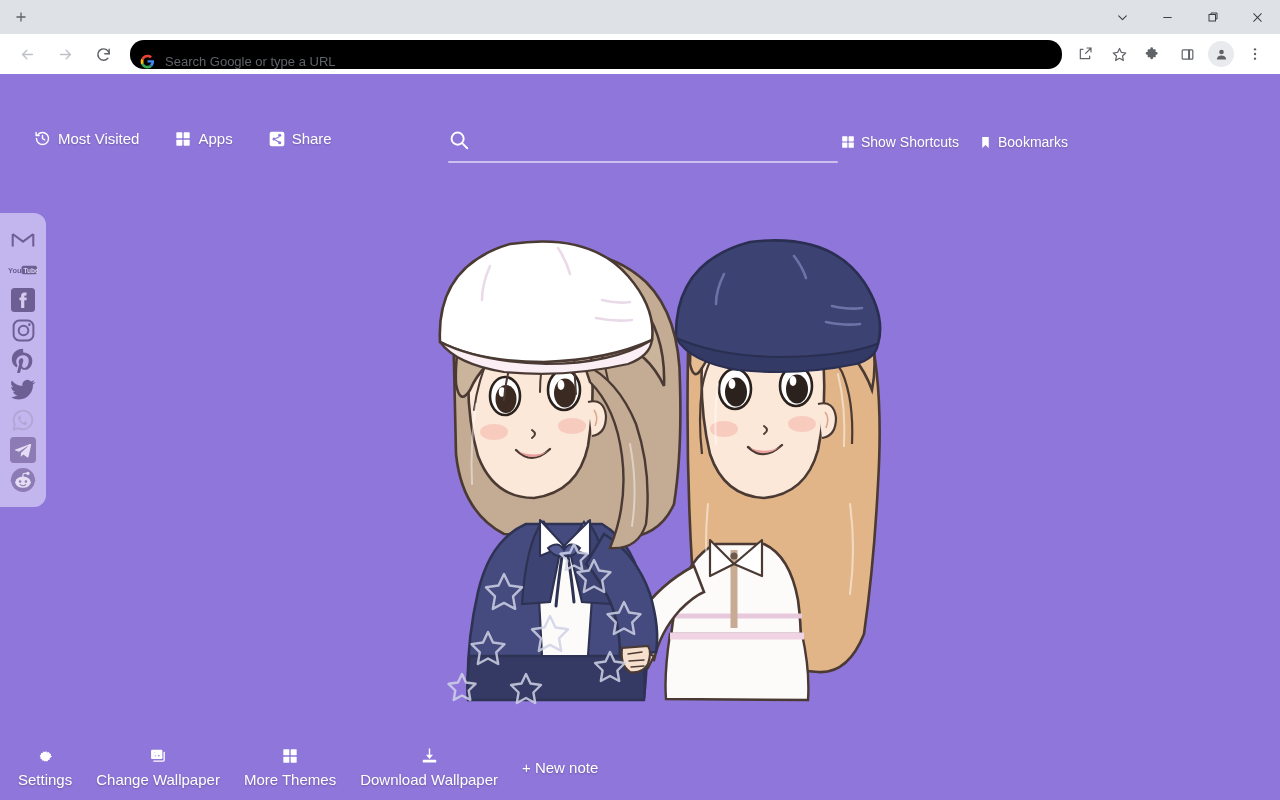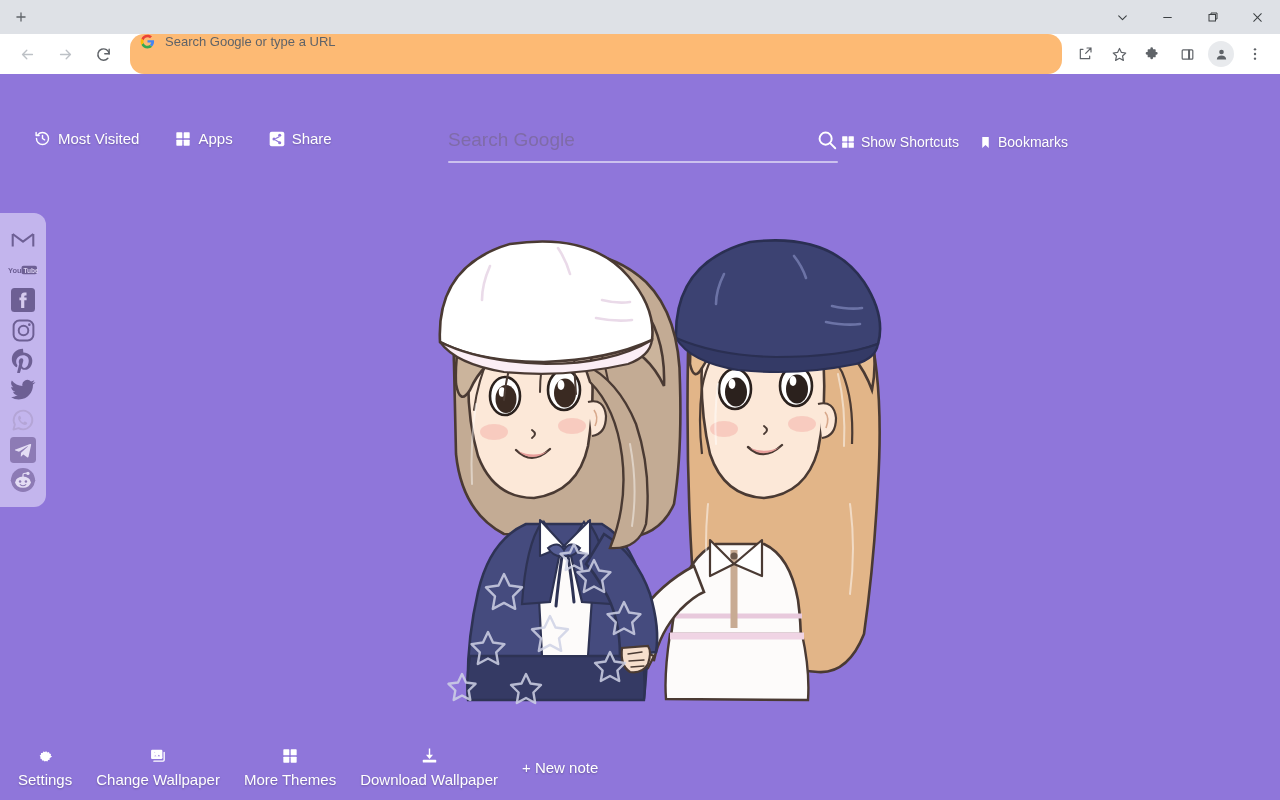--- a/index.html
+++ b/index.html
@@ -57,23 +57,23 @@
     height: 40px; background: #fff;
     display: flex; align-items: center; padding: 0 8px;
   }
   .navbtn {
     width: 30px; height: 30px; margin: 0 4px;
     display: flex; align-items: center; justify-content: center;
     color: #5f6368;
   }
   .navbtn.dim { color: #bdc1c6; }
   .omnibox {
-    flex: 1; height: 40px; margin: 0 6px 0 8px;
-    background: #fdba74; border-radius: 14px;
-    display: flex; align-items: flex-start; padding: 0 10px;
+    flex: 1; height: 29px; margin: 0 6px 0 8px;
+    background: #000000; border-radius: 14px;
+    display: flex; align-items: flex-end; padding: 0 10px;
   }
   .omnibox-text {
     font-size: 13px; color: #5f6368; margin-left: 10px;
   }
   .omni-right { display: flex; align-items: center; }
   .tbicon {
     width: 28px; height: 28px; margin: 0 3px;
     display: flex; align-items: center; justify-content: center;
     color: #5f6368;
   }
@@ -303,21 +303,20 @@
               <path d="M9 11l6-3.3.8 1.5-6 3.3zM9.8 12.8l6 3.3-.8 1.5-6-3.3z"></path>
             </g>
           </svg>
         </span>
         <span>Share</span>
       </div>
     </div>
 
     <div class="searchwrap">
       <div class="searchrow">
-        <input class="searchinput" type="text" placeholder="Search Google" style="">
         <span class="search-go">
           <svg width="22" height="22" viewBox="0 0 24 24" stroke="#fff" stroke-width="2.1" fill="none" stroke-linecap="round">
             <circle cx="10.5" cy="10.5" r="6.6"></circle>
               <path d="M15.4 15.4L21 21"></path>
           </svg>
         </span>
       </div>
       <div class="searchline"></div>
     </div>
 

